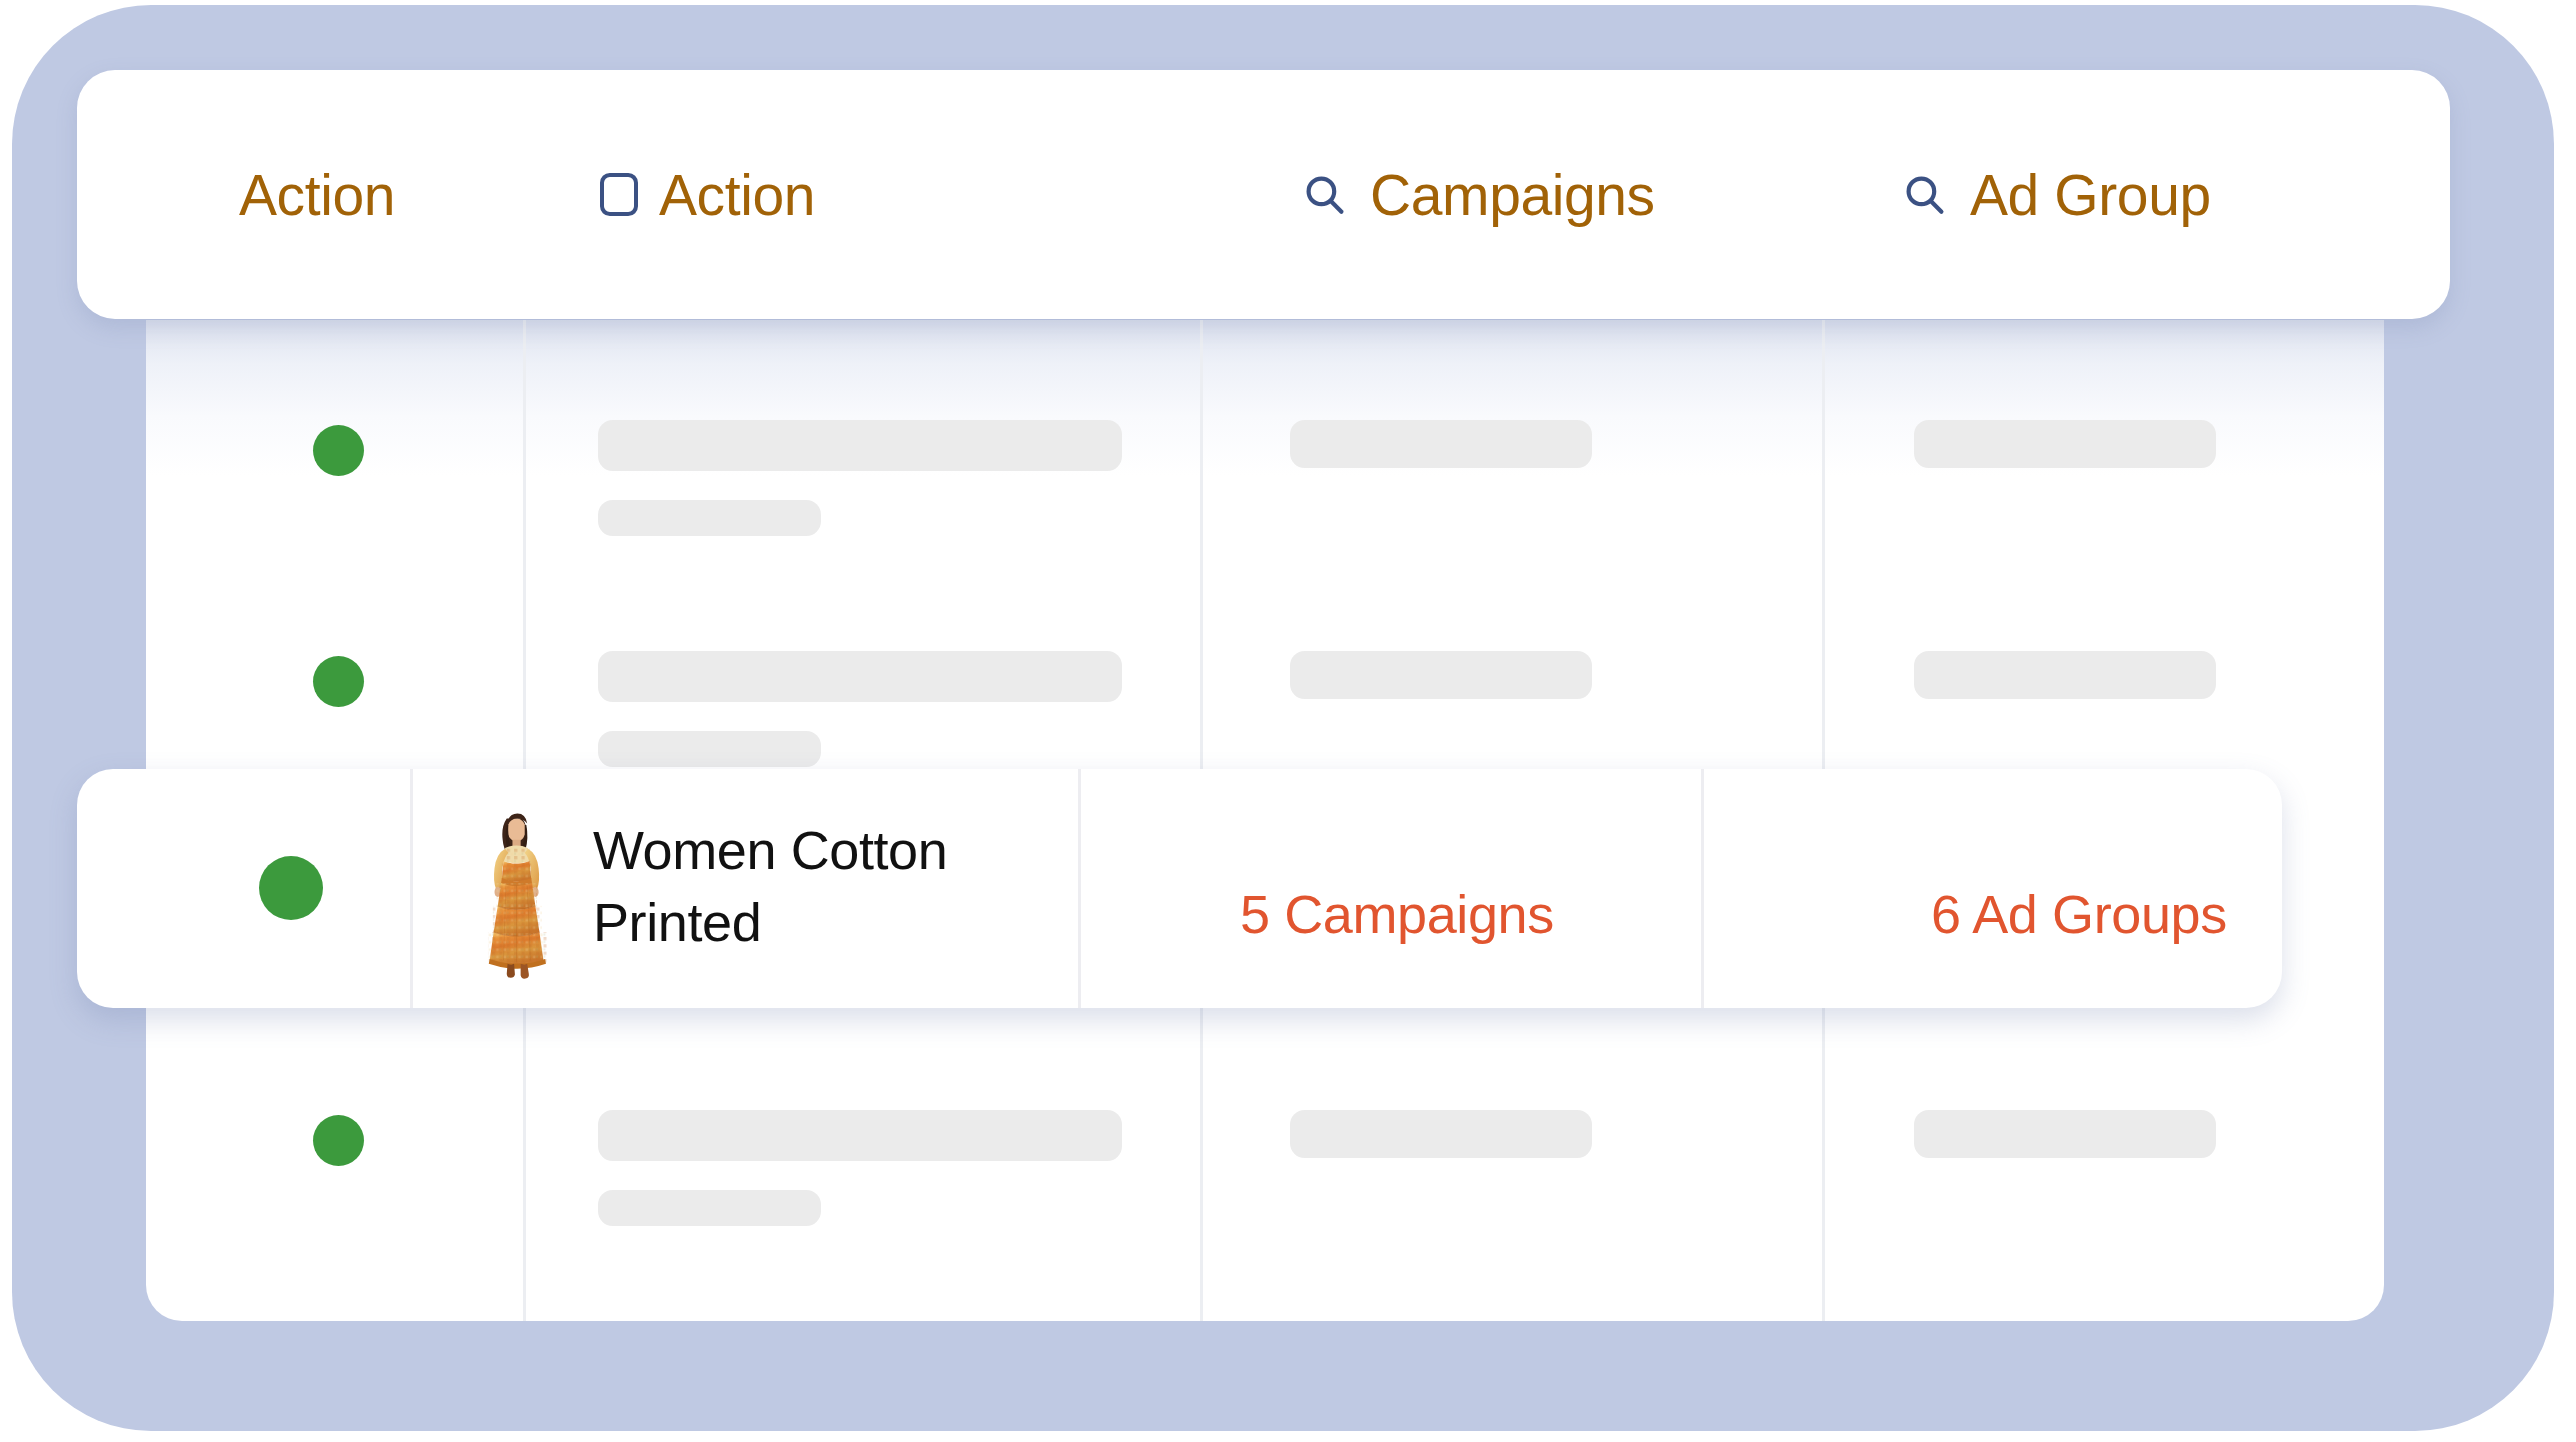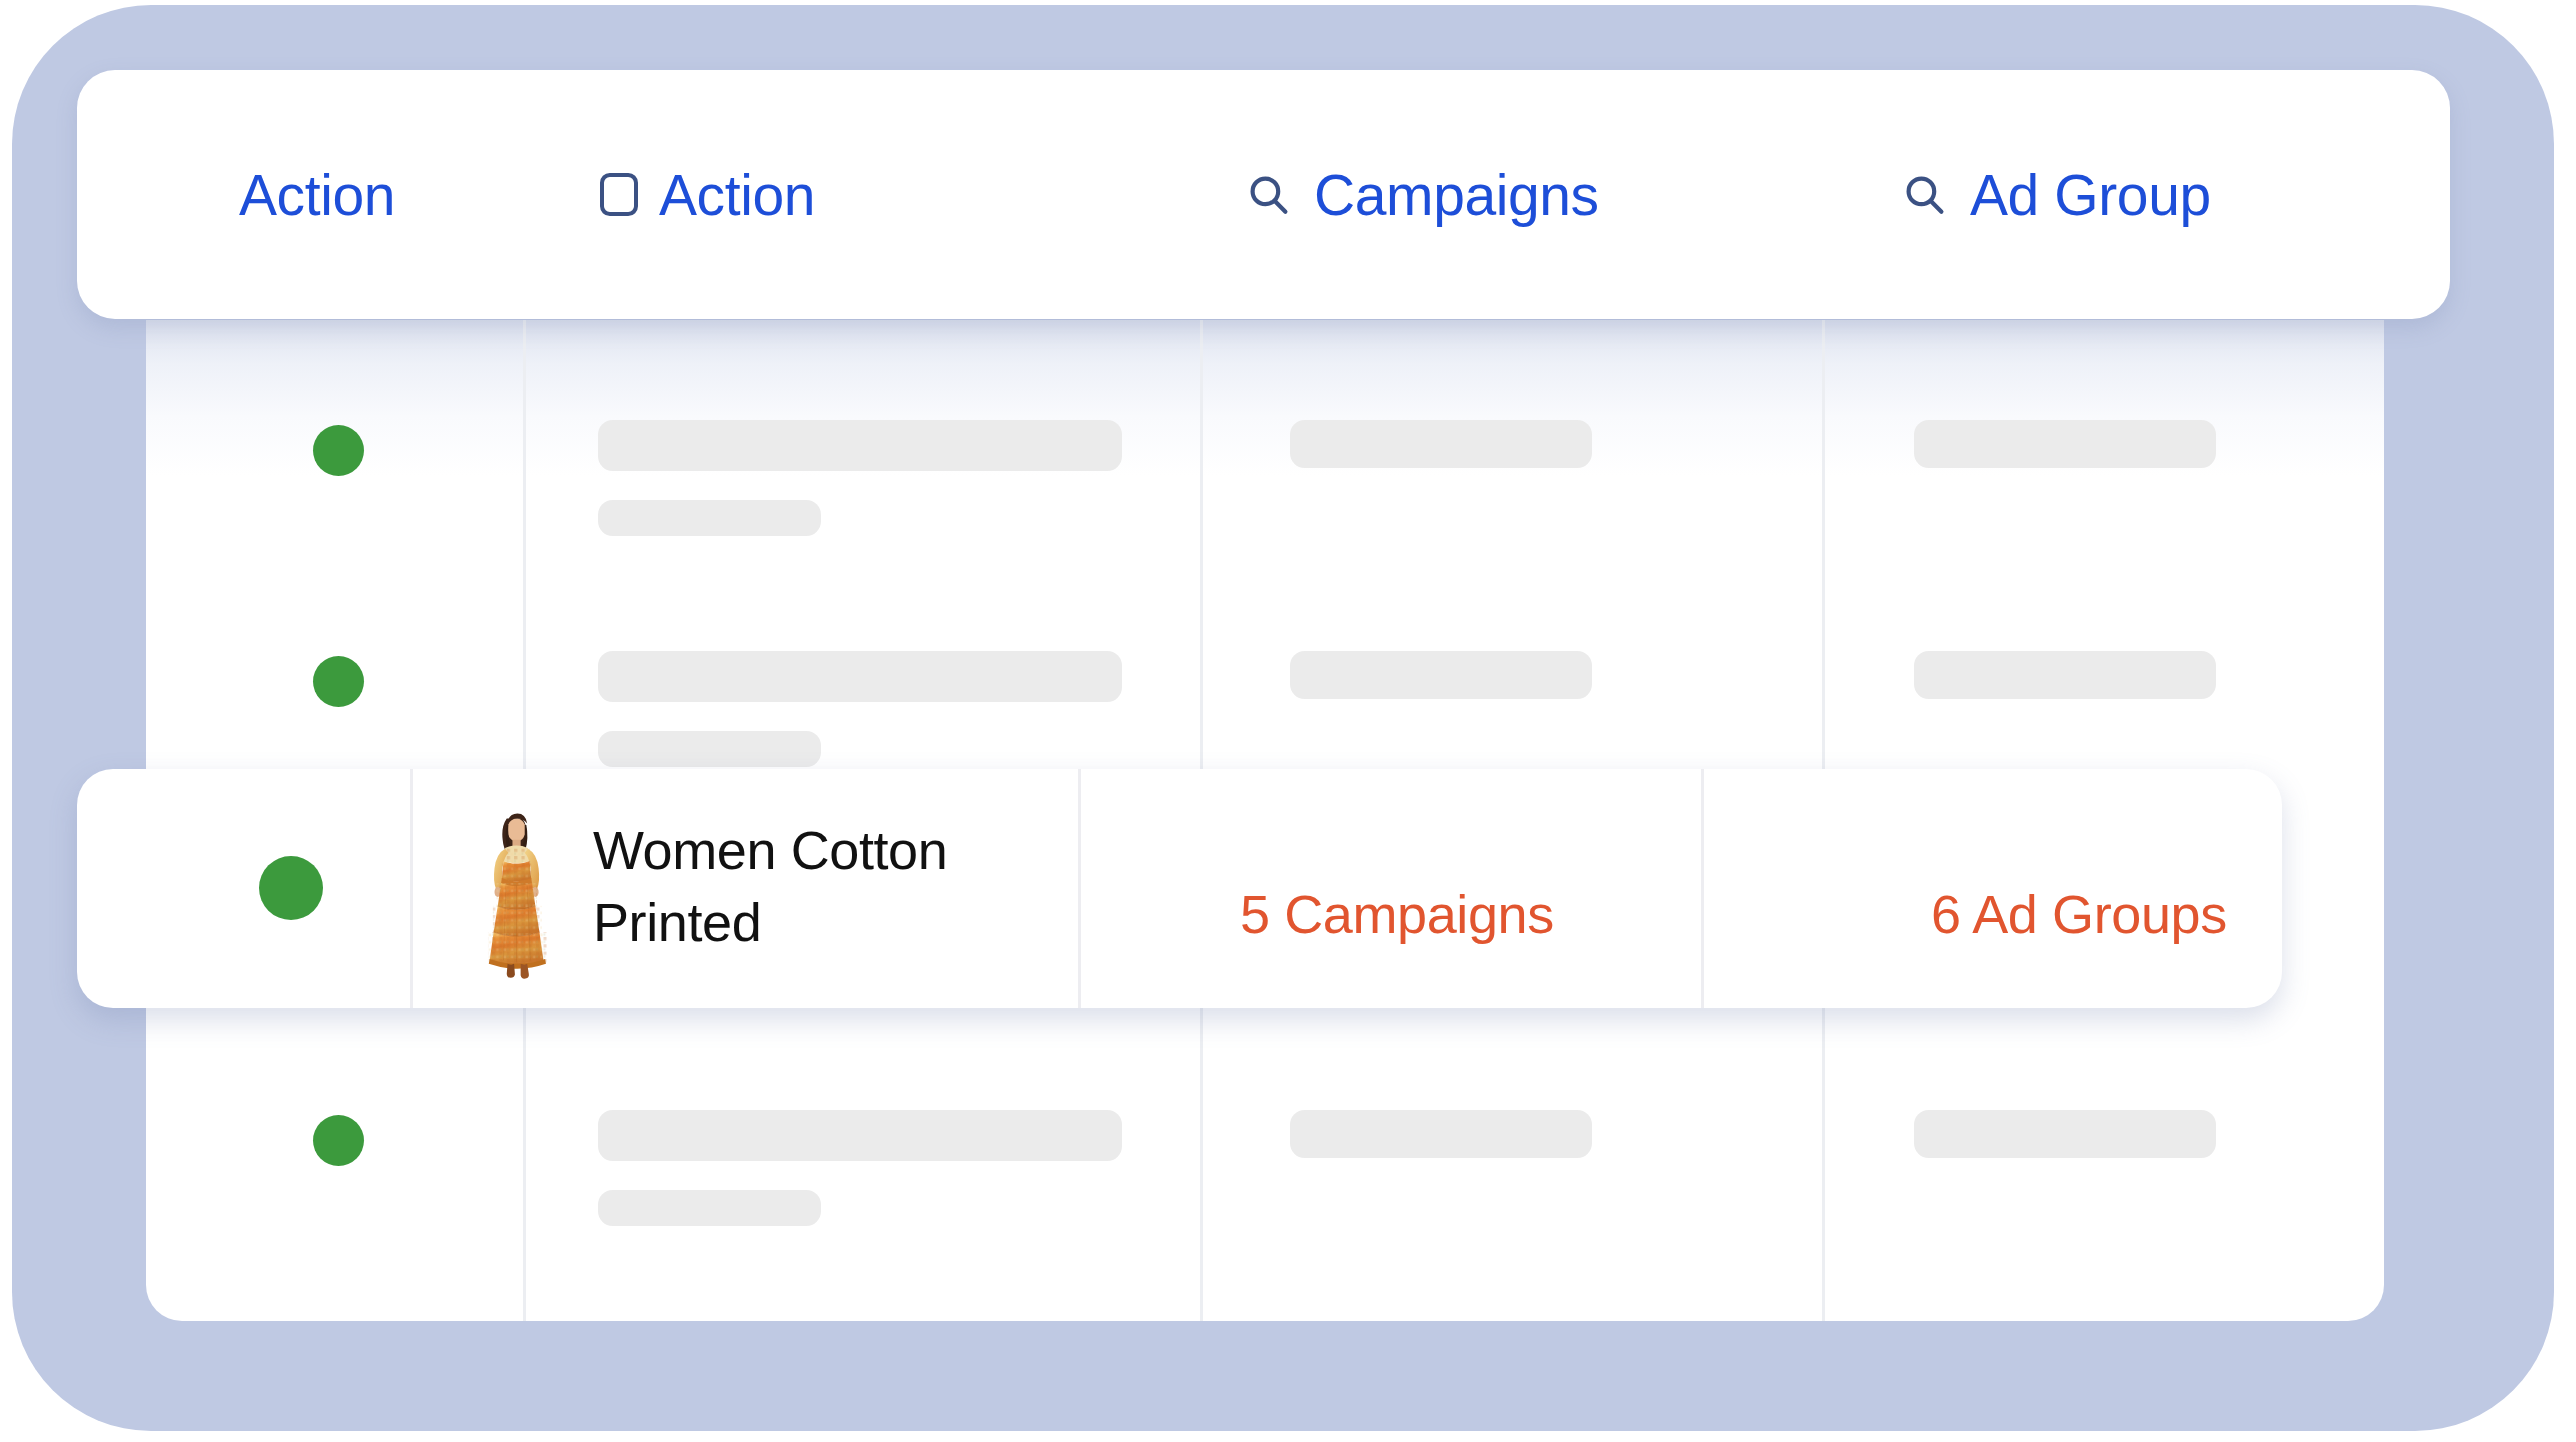--- a/index.html
+++ b/index.html
@@ -90,21 +90,21 @@
     box-shadow: 0 8.2px 21px rgba(110,124,170,0.20);
     display: flex;
     align-items: center;
   }
   .hcell {
     position: absolute;
     display: flex;
     align-items: center;
     gap: 21px;
     font-size: 57px;
-    color: #1d4ed8;
+    color: #a16207;
     letter-spacing: -0.4px;
     white-space: nowrap;
   }
 
   .checkbox {
     width: 38px;
     height: 43px;
     border: 4.1px solid #3b5183;
     border-radius: 9.8px;
     box-sizing: border-box;
@@ -217,21 +217,21 @@
 
     <div class="hcell" style="left:162px;">
       <span>Action</span>
     </div>
 
     <div class="hcell" style="left:523px;">
       <span class="checkbox"></span>
       <span>Action</span>
     </div>
 
-    <div class="hcell" style="left:1168px;">
+    <div class="hcell" style="left:1224px;">
       <svg class="search-ic" viewBox="0 0 24 24" fill="none">
         <circle cx="10.2" cy="10.2" r="6.4" stroke="#3B5183" stroke-width="2.1"></circle>
         <line x1="14.9" y1="15" x2="20.2" y2="20.4" stroke="#3B5183" stroke-width="2.1" stroke-linecap="round"></line>
       </svg>
       <span>Campaigns</span>
     </div>
 
     <div class="hcell" style="left:1824px;">
       <svg class="search-ic" viewBox="0 0 24 24" fill="none">
         <circle cx="10.2" cy="10.2" r="6.4" stroke="#3B5183" stroke-width="2.1"></circle>

